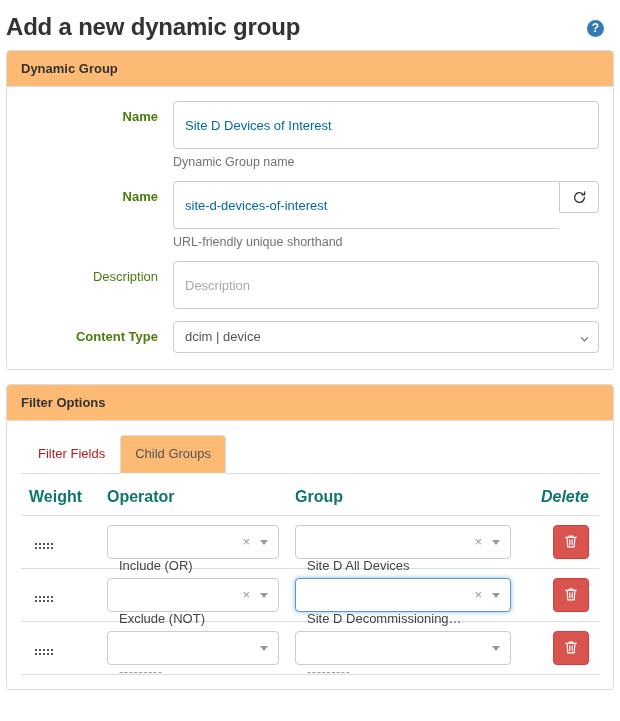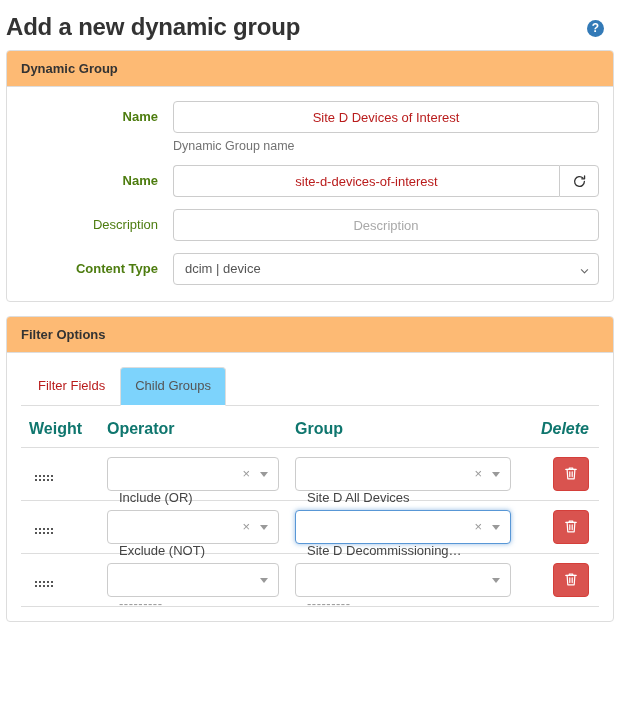--- a/index.html
+++ b/index.html
@@ -84,30 +84,29 @@
     color: #4d7c0f;
     box-sizing: border-box;
   }
   .form-label.required { font-weight: bold; }
   .form-control-wrap { flex: 1 1 auto; min-width: 0; }
 
   .txt-input {
     display: block;
     width: 100%;
     box-sizing: border-box;
-    height: 32px;
+    height: 48px;
     padding: 6px 11px;
     font-family: "Liberation Sans", sans-serif;
     font-size: 13px;
-    color: #b91c1c;
+    color: #0369a1;
     background: #ffffff;
     border: 1px solid #cccccc;
     border-radius: 4px;
     outline: none;
-    text-align: center;
   }
   .txt-input::placeholder { color: #a9a9a9; }
 
   .help-text {
     display: block;
     margin-top: 6px;
     font-size: 12.5px;
     color: #737373;
   }
 
@@ -179,21 +178,21 @@
     line-height: 1.42;
     color: #b91c1c;
     border: 1px solid transparent;
     border-radius: 4px 4px 0 0;
     margin-bottom: -1px;
     cursor: pointer;
     background: transparent;
   }
   .nav-tab.active {
     color: #555555;
-    background: #7dd3fc;
+    background: #fdba74;
     border-color: #dddddd #dddddd #ffffff;
     cursor: default;
   }
 
   
   .cg-table {
     width: 100%;
     border-collapse: collapse;
     margin-top: 14px;
   }
@@ -327,20 +326,21 @@
             <input class="txt-input" type="text" value="site-d-devices-of-interest" style="">
             <button class="regen-btn">
               <span>
                 <svg width="15" height="15" viewBox="0 0 16 16" fill="none" stroke="#333333" stroke-width="1.4" stroke-linecap="round">
                   <path d="M13.2 8a5.2 5.2 0 1 1-1.55-3.7"></path>
                   <path d="M13.4 2.1 L13.4 5.1 L10.4 5.1" stroke-linejoin="round"></path>
                 </svg>
               </span>
             </button>
           </div>
+          <span class="help-text">URL-friendly unique shorthand</span>
         </div>
       </div>
 
       <div class="form-row">
         <div class="form-label">Description</div>
         <div class="form-control-wrap">
           <input class="txt-input" type="text" placeholder="Description" style="">
         </div>
       </div>
 

